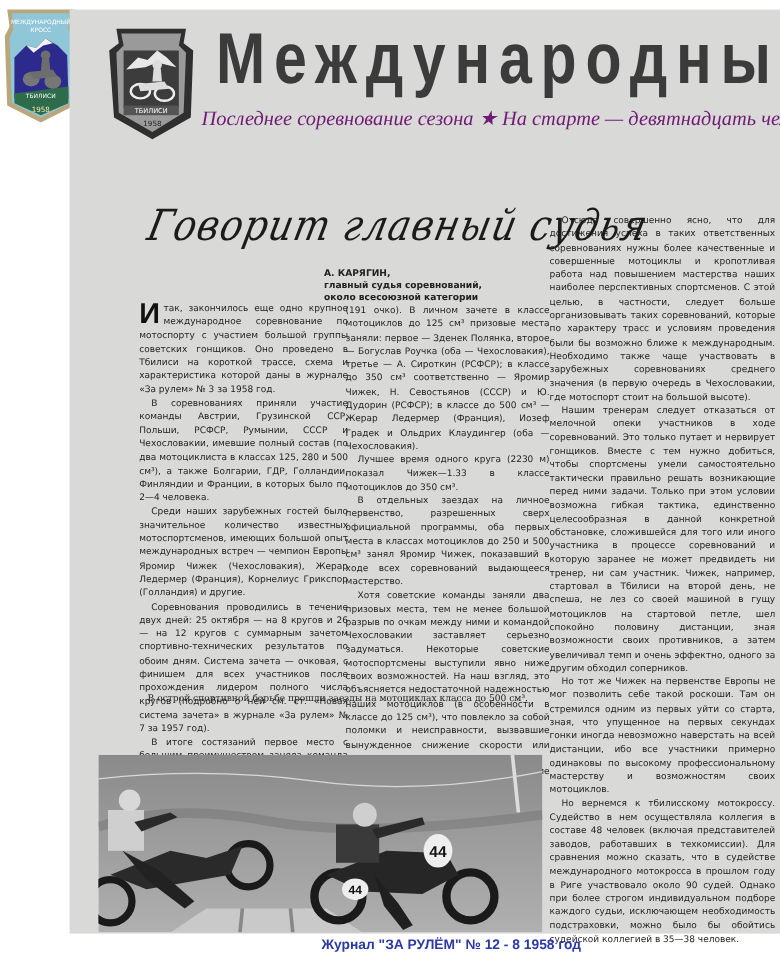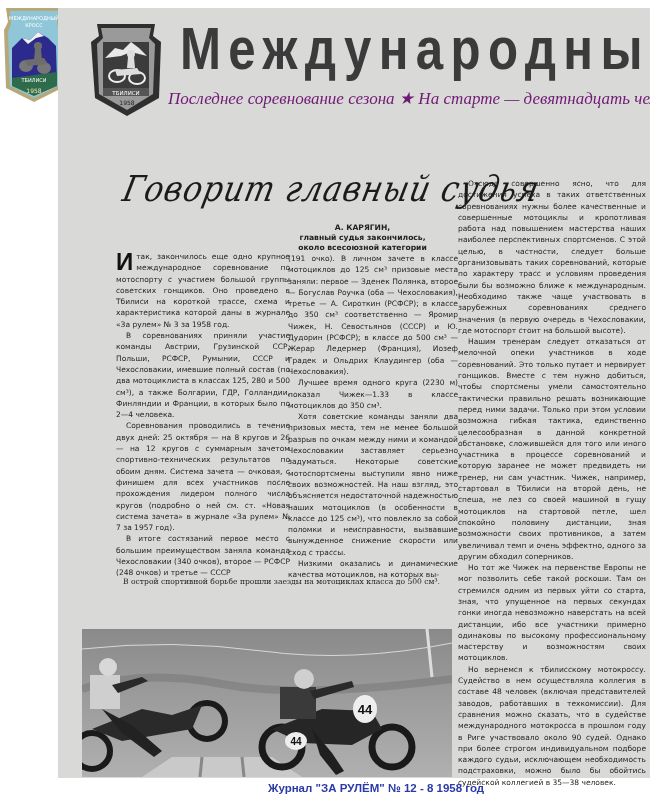--- a/index.html
+++ b/index.html
@@ -4,21 +4,21 @@
 <style>
   html, body { margin:0; padding:0; }
   body { width:650px; height:800px; background:#ffffff; position:relative; overflow:hidden; font-family:"DejaVu Sans", sans-serif; }
   .page { position:absolute; left:58px; top:8px; width:592px; height:770px; background:#d9d9d7; }
   .badge-color { position:absolute; left:2px; top:2px; width:64px; height:104px; }
   .badge-bw { position:absolute; left:87px; top:12px; width:78px; height:108px; }
   .title { position:absolute; left:180px; top:16px; font-family:"Liberation Sans", sans-serif; font-weight:bold; font-size:60px; letter-spacing:9px; color:#3b3b3b; transform:scaleX(0.82); transform-origin:left top; white-space:nowrap; line-height:66px; }
   .subtitle { position:absolute; left:168px; top:89px; width:472px; font-family:Liberation Serif, serif; font-style:italic; font-size:17px; line-height:20px; color:#701a75; text-align:justify; }
   .subtitle .line { display:block; white-space:nowrap; }
   .script-heading { position:absolute; left:128px; top:168px; font-family:"DejaVu Serif", serif; font-style:italic; font-size:31px; color:#1b1b1b; letter-spacing:1px; transform:skewX(-12deg) scaleY(1.15); transform-origin:left top; white-space:nowrap; }
-  .byline { position:absolute; left:270px; top:223px; width:185px; text-align:center; font-size:7.6px; line-height:10px; color:#222; font-weight:bold; }
+  .byline { position:absolute; left:270px; top:223px; width:185px; text-align:left; font-size:7.6px; line-height:10px; color:#222; font-weight:bold; }
   .col { position:absolute; font-family:"DejaVu Sans", sans-serif; font-size:7.5px; line-height:11.3px; color:#1f1f1f; text-align:justify; }
   .col p { margin:0; text-indent:10px; }
   .col p.first { text-indent:0; }
   .col1 { left:116px; top:251px; width:174px; }
   .col2 { left:288px; top:253px; width:170px; }
   .col3 { left:458px; top:178px; width:188px; }
   .dropcap { float:left; font-family:"Liberation Sans", sans-serif; font-weight:bold; font-size:24px; line-height:20px; margin-right:3px; margin-top:1px; color:#111; }
   .caption { position:absolute; left:109px; top:577px; width:340px; font-family:"DejaVu Serif", serif; font-size:7.6px; line-height:9.5px; color:#222; }
   .photo { position:absolute; left:82px; top:629px; width:370px; height:148px; }
   .footer { position:absolute; left:268px; top:782px; font-family:"Liberation Sans", sans-serif; font-weight:bold; font-size:11.5px; color:#2b3aa8; white-space:nowrap; }
@@ -63,34 +63,36 @@
 <div class="title">Международный</div>
 
 <div class="subtitle">
   <span class="line">Последнее соревнование сезона ★ На старте — девятнадцать чем-</span>
 </div>
 
 <div class="script-heading">Говорит главный судья</div>
 
 <div class="byline">
   <div>А. КАРЯГИН,</div>
-  <div>главный судья закончилось,</div>
+  <div>главный судья соревнований,</div>
   <div>около всесоюзной категории</div>
 </div>
 
 <div class="col col1">
   <p class="first"><span class="dropcap">И</span><span>так, закончилось еще одно крупное международное соревнование по мотоспорту с участием большой группы советских гонщиков. Оно проведено в Тбилиси на короткой трассе, схема и характеристика которой даны в журнале «За рулем» № 3 за 1958 год.</span></p>
   <p>В соревнованиях приняли участие команды Австрии, Грузинской ССР, Польши, РСФСР, Румынии, СССР и Чехословакии, имевшие полный состав (по два мотоциклиста в классах 125, 280 и 500 см³), а также Болгарии, ГДР, Голландии, Финляндии и Франции, в которых было по 2—4 человека.</p>
+  <p>Среди наших зарубежных гостей было значительное количество известных мотоспортсменов, имеющих большой опыт международных встреч — чемпион Европы Яромир Чижек (Чехословакия), Жерар Ледермер (Франция), Корнелиус Грикспор (Голландия) и другие.</p>
   <p>Соревнования проводились в течение двух дней: 25 октября — на 8 кругов и 26 — на 12 кругов с суммарным зачетом спортивно-технических результатов по обоим дням. Система зачета — очковая, с финишем для всех участников после прохождения лидером полного числа кругов (подробно о ней см. ст. «Новая система зачета» в журнале «За рулем» № 7 за 1957 год).</p>
   <p>В итоге состязаний первое место с большим преимуществом заняла команда Чехословакии (340 очков), второе — РСФСР (248 очков) и третье — СССР</p>
 </div>
 
 <div class="col col2">
   <p class="first">(191 очко). В личном зачете в классе мотоциклов до 125 см³ призовые места заняли: первое — Зденек Полянка, второе — Богуслав Роучка (оба — Чехословакия), третье — А. Сироткин (РСФСР); в классе до 350 см³ соответственно — Яромир Чижек, Н. Севостьянов (СССР) и Ю. Дудорин (РСФСР); в классе до 500 см³ — Жерар Ледермер (Франция), Иозеф Градек и Ольдрих Клаудингер (оба — Чехословакия).</p>
   <p>Лучшее время одного круга (2230 м) показал Чижек—1.33 в классе мотоциклов до 350 см³.</p>
+  <p>В отдельных заездах на личное первенство, разрешенных сверх официальной программы, оба первых места в классах мотоциклов до 250 и 500 см³ занял Яромир Чижек, показавший в ходе всех соревнований выдающееся мастерство.</p>
   <p>Хотя советские команды заняли два призовых места, тем не менее большой разрыв по очкам между ними и командой Чехословакии заставляет серьезно задуматься. Некоторые советские мотоспортсмены выступили явно ниже своих возможностей. На наш взгляд, это объясняется недостаточной надежностью наших мотоциклов (в особенности в классе до 125 см³), что повлекло за собой поломки и неисправности, вызвавшие вынужденное снижение скорости или сход с трассы.</p>
   <p>Низкими оказались и динамические качества мотоциклов, на которых вы-</p>
 </div>
 
 <div class="col col3">
   <p>Отсюда совершенно ясно, что для достижения успеха в таких ответственных соревнованиях нужны более качественные и совершенные мотоциклы и кропотливая работа над повышением мастерства наших наиболее перспективных спортсменов. С этой целью, в частности, следует больше организовывать таких соревнований, которые по характеру трасс и условиям проведения были бы возможно ближе к международным. Необходимо также чаще участвовать в зарубежных соревнованиях среднего значения (в первую очередь в Чехословакии, где мотоспорт стоит на большой высоте).</p>
   <p>Нашим тренерам следует отказаться от мелочной опеки участников в ходе соревнований. Это только путает и нервирует гонщиков. Вместе с тем нужно добиться, чтобы спортсмены умели самостоятельно тактически правильно решать возникающие перед ними задачи. Только при этом условии возможна гибкая тактика, единственно целесообразная в данной конкретной обстановке, сложившейся для того или иного участника в процессе соревнований и которую заранее не может предвидеть ни тренер, ни сам участник. Чижек, например, стартовал в Тбилиси на второй день, не спеша, не лез со своей машиной в гущу мотоциклов на стартовой петле, шел спокойно половину дистанции, зная возможности своих противников, а затем увеличивал темп и очень эффектно, одного за другим обходил соперников.</p>
   <p>Но тот же Чижек на первенстве Европы не мог позволить себе такой роскоши. Там он стремился одним из первых уйти со старта, зная, что упущенное на первых секундах гонки иногда невозможно наверстать на всей дистанции, ибо все участники примерно одинаковы по высокому профессиональному мастерству и возможностям своих мотоциклов.</p>
   <p>Но вернемся к тбилисскому мотокроссу. Судейство в нем осуществляла коллегия в составе 48 человек (включая представителей заводов, работавших в техкомиссии). Для сравнения можно сказать, что в судействе международного мотокросса в прошлом году в Риге участвовало около 90 судей. Однако при более строгом индивидуальном подборе каждого судьи, исключающем необходимость подстраховки, можно было бы обойтись судейской коллегией в 35—38 человек.</p>
 </div>

